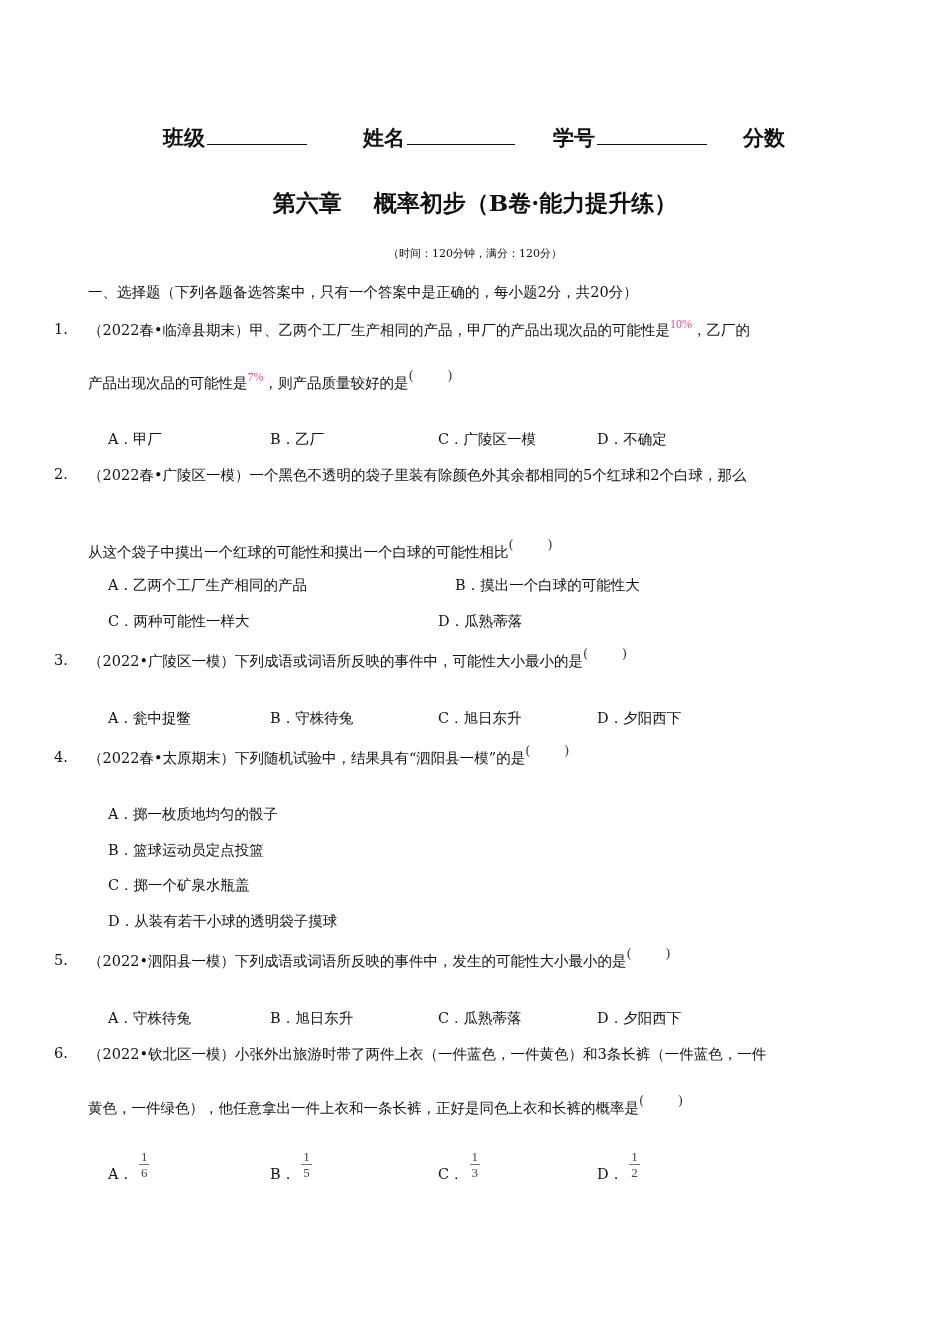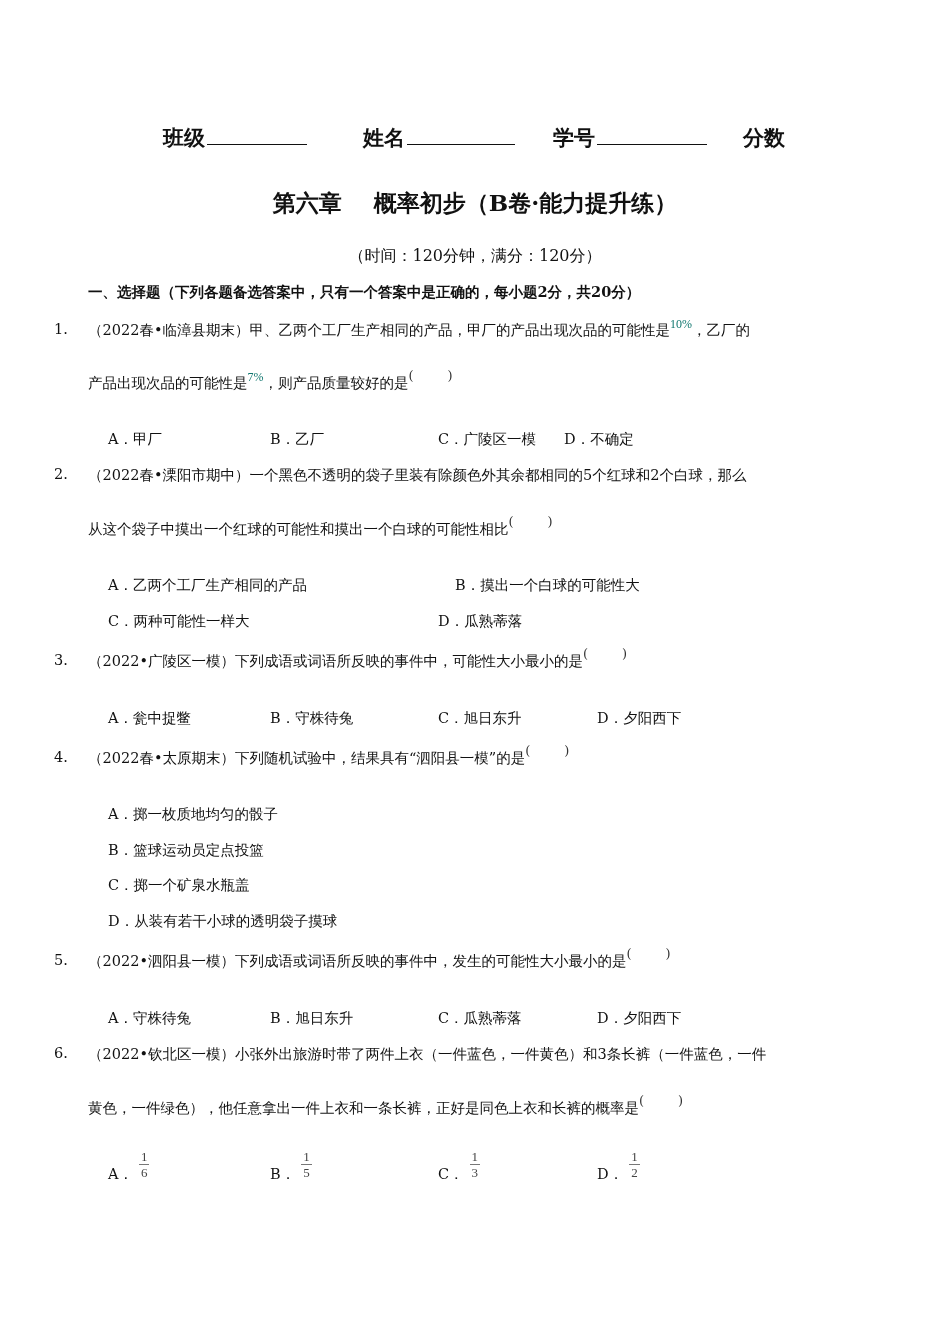--- a/index.html
+++ b/index.html
@@ -7,26 +7,26 @@
     width: 950px; height: 1344px; position: relative; overflow: hidden;
     font-family: "DejaVu Serif", "Liberation Serif", serif;
     color: #111111;
   }
   .abs { position: absolute; white-space: nowrap; }
   .hdr-row { top: 124px; left: 163px; font-size: 21px; font-weight: bold; }
   .hdr-item { position: absolute; top: 0; }
   .blank { display: inline-block; border-bottom: 1.5px solid #111; height: 20px; vertical-align: baseline; margin-left: 2px; }
   .title { top: 188px; left: 0; width: 950px; text-align: center; font-size: 23px; font-weight: bold; }
   .title .chap { margin-right: 32px; }
-  .sub { top: 246px; left: 0; width: 950px; text-align: center; font-size: 16px; }
-  .section { top: 283px; left: 88px; font-size: 14.5px; font-weight: bold; }
+  .sub { top: 246px; left: 0; width: 950px; text-align: center; font-size: 11px; }
+  .section { top: 283px; left: 88px; font-size: 14.5px; font-weight: normal; }
   .qnum { font-size: 14.5px; }
   .qtext { font-size: 14.5px; }
   .opt { font-size: 14.5px; }
-  .pct { font-family: "Liberation Serif", serif; font-size: 12px; color: #0f766e; position: relative; top: -7px; }
+  .pct { font-family: "Liberation Serif", serif; font-size: 12px; color: #ec4899; position: relative; top: -7px; }
   .paren { font-size: 13px; color: #333; position: relative; top: -8px; }
   .paren .gap { display: inline-block; width: 34px; }
   .frac { display: inline-block; text-align: center; font-family: "Liberation Serif", serif; font-size: 13px; color: #444; vertical-align: bottom; line-height: 15px; position: relative; top: -4px; margin-left: 6px; }
   .frac .num { display: block; border-bottom: 1px solid #777; padding: 0 2px; }
   .frac .den { display: block; }
 </style>
 </head>
 <body>
 
 <div class="abs hdr-row">
@@ -55,25 +55,25 @@
 <div class="abs qnum" style="top:321px;left:54px">1.</div>
 <div class="abs qtext" style="top:321px;left:88px">
   <span>（2022春•临漳县期末）甲、乙两个工厂生产相同的产品，甲厂的产品出现次品的可能性是</span><span class="pct">10%</span><span>，乙厂的</span>
 </div>
 <div class="abs qtext" style="top:374px;left:88px">
   <span>产品出现次品的可能性是</span><span class="pct">7%</span><span>，则产品质量较好的是</span><span class="paren">(<span class="gap"></span>)</span>
 </div>
 <div class="abs opt" style="top:430px;left:108px"><span>A．</span><span>甲厂</span></div>
 <div class="abs opt" style="top:430px;left:270px"><span>B．</span><span>乙厂</span></div>
 <div class="abs opt" style="top:430px;left:438px"><span>C．</span><span>广陵区一模</span></div>
-<div class="abs opt" style="top:430px;left:564px"><span>D．</span><span>不确定</span></div>
+<div class="abs opt" style="top:430px;left:597px"><span>D．</span><span>不确定</span></div>
 
 <div class="abs qnum" style="top:466px;left:54px">2.</div>
-<div class="abs qtext" style="top:466px;left:88px">（2022春•溧阳市期中）一个黑色不透明的袋子里装有除颜色外其余都相同的5个红球和2个白球，那么</div>
-<div class="abs qtext" style="top:520px;left:88px">
+<div class="abs qtext" style="top:466px;left:88px">（2022春•广陵区一模）一个黑色不透明的袋子里装有除颜色外其余都相同的5个红球和2个白球，那么</div>
+<div class="abs qtext" style="top:543px;left:88px">
   <span>从这个袋子中摸出一个红球的可能性和摸出一个白球的可能性相比</span><span class="paren">(<span class="gap"></span>)</span>
 </div>
 <div class="abs opt" style="top:576px;left:108px"><span>A．</span><span>乙两个工厂生产相同的产品</span></div>
 <div class="abs opt" style="top:576px;left:455px"><span>B．</span><span>摸出一个白球的可能性大</span></div>
 <div class="abs opt" style="top:612px;left:108px"><span>C．</span><span>两种可能性一样大</span></div>
 <div class="abs opt" style="top:612px;left:438px"><span>D．</span><span>瓜熟蒂落</span></div>
 
 <div class="abs qnum" style="top:652px;left:54px">3.</div>
 <div class="abs qtext" style="top:652px;left:88px">
   <span>（2022•广陵区一模）下列成语或词语所反映的事件中，可能性大小最小的是</span><span class="paren">(<span class="gap"></span>)</span>

